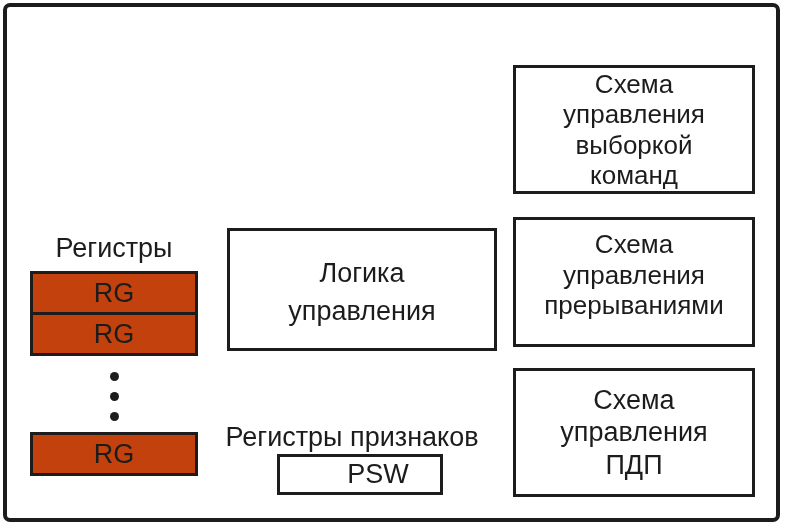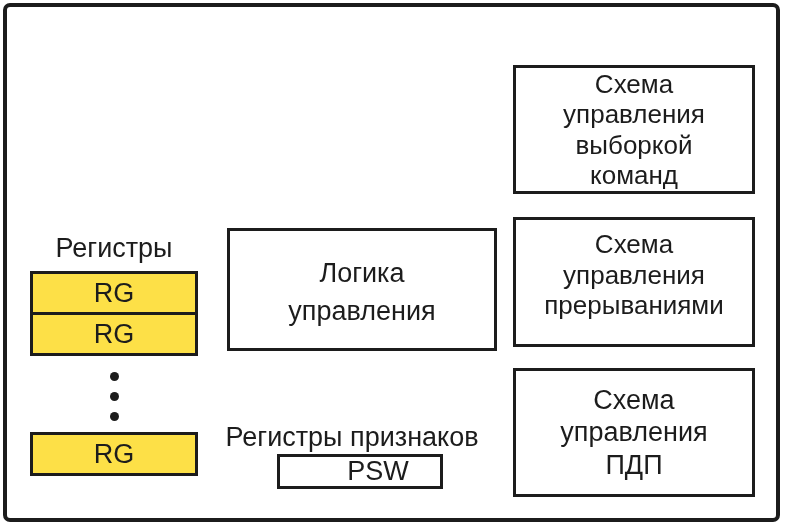--- a/index.html
+++ b/index.html
@@ -65,35 +65,35 @@
   #registers-label { left: 30px;  top: 233px; width: 168px; }
   #flags-label     { left: 212px; top: 422px; width: 280px; }
 
   .rg-box {
     position: absolute;
     left: 30px;
     width: 168px;
     height: 44px;
     border: 3px solid #1c1c1c;
     box-sizing: border-box;
-    background: #fde047;
+    background: #c2410c;
     display: flex;
     align-items: center;
     justify-content: center;
     font-size: 27px;
     color: #1c1c1c;
   }
   #rg-box-1 { top: 271px; }
   #rg-box-2 { top: 312px; }
   #rg-box-3 { top: 432px; }
 
   #psw-box {
     position: absolute;
     left: 277px; top: 454px;
-    width: 166px; height: 35px;
+    width: 166px; height: 41px;
     border: 3px solid #1c1c1c;
     box-sizing: border-box;
     display: flex;
     align-items: center;
     justify-content: center;
     font-size: 27px;
     color: #1c1c1c;
     padding-left: 36px;
   }
   .dots {

